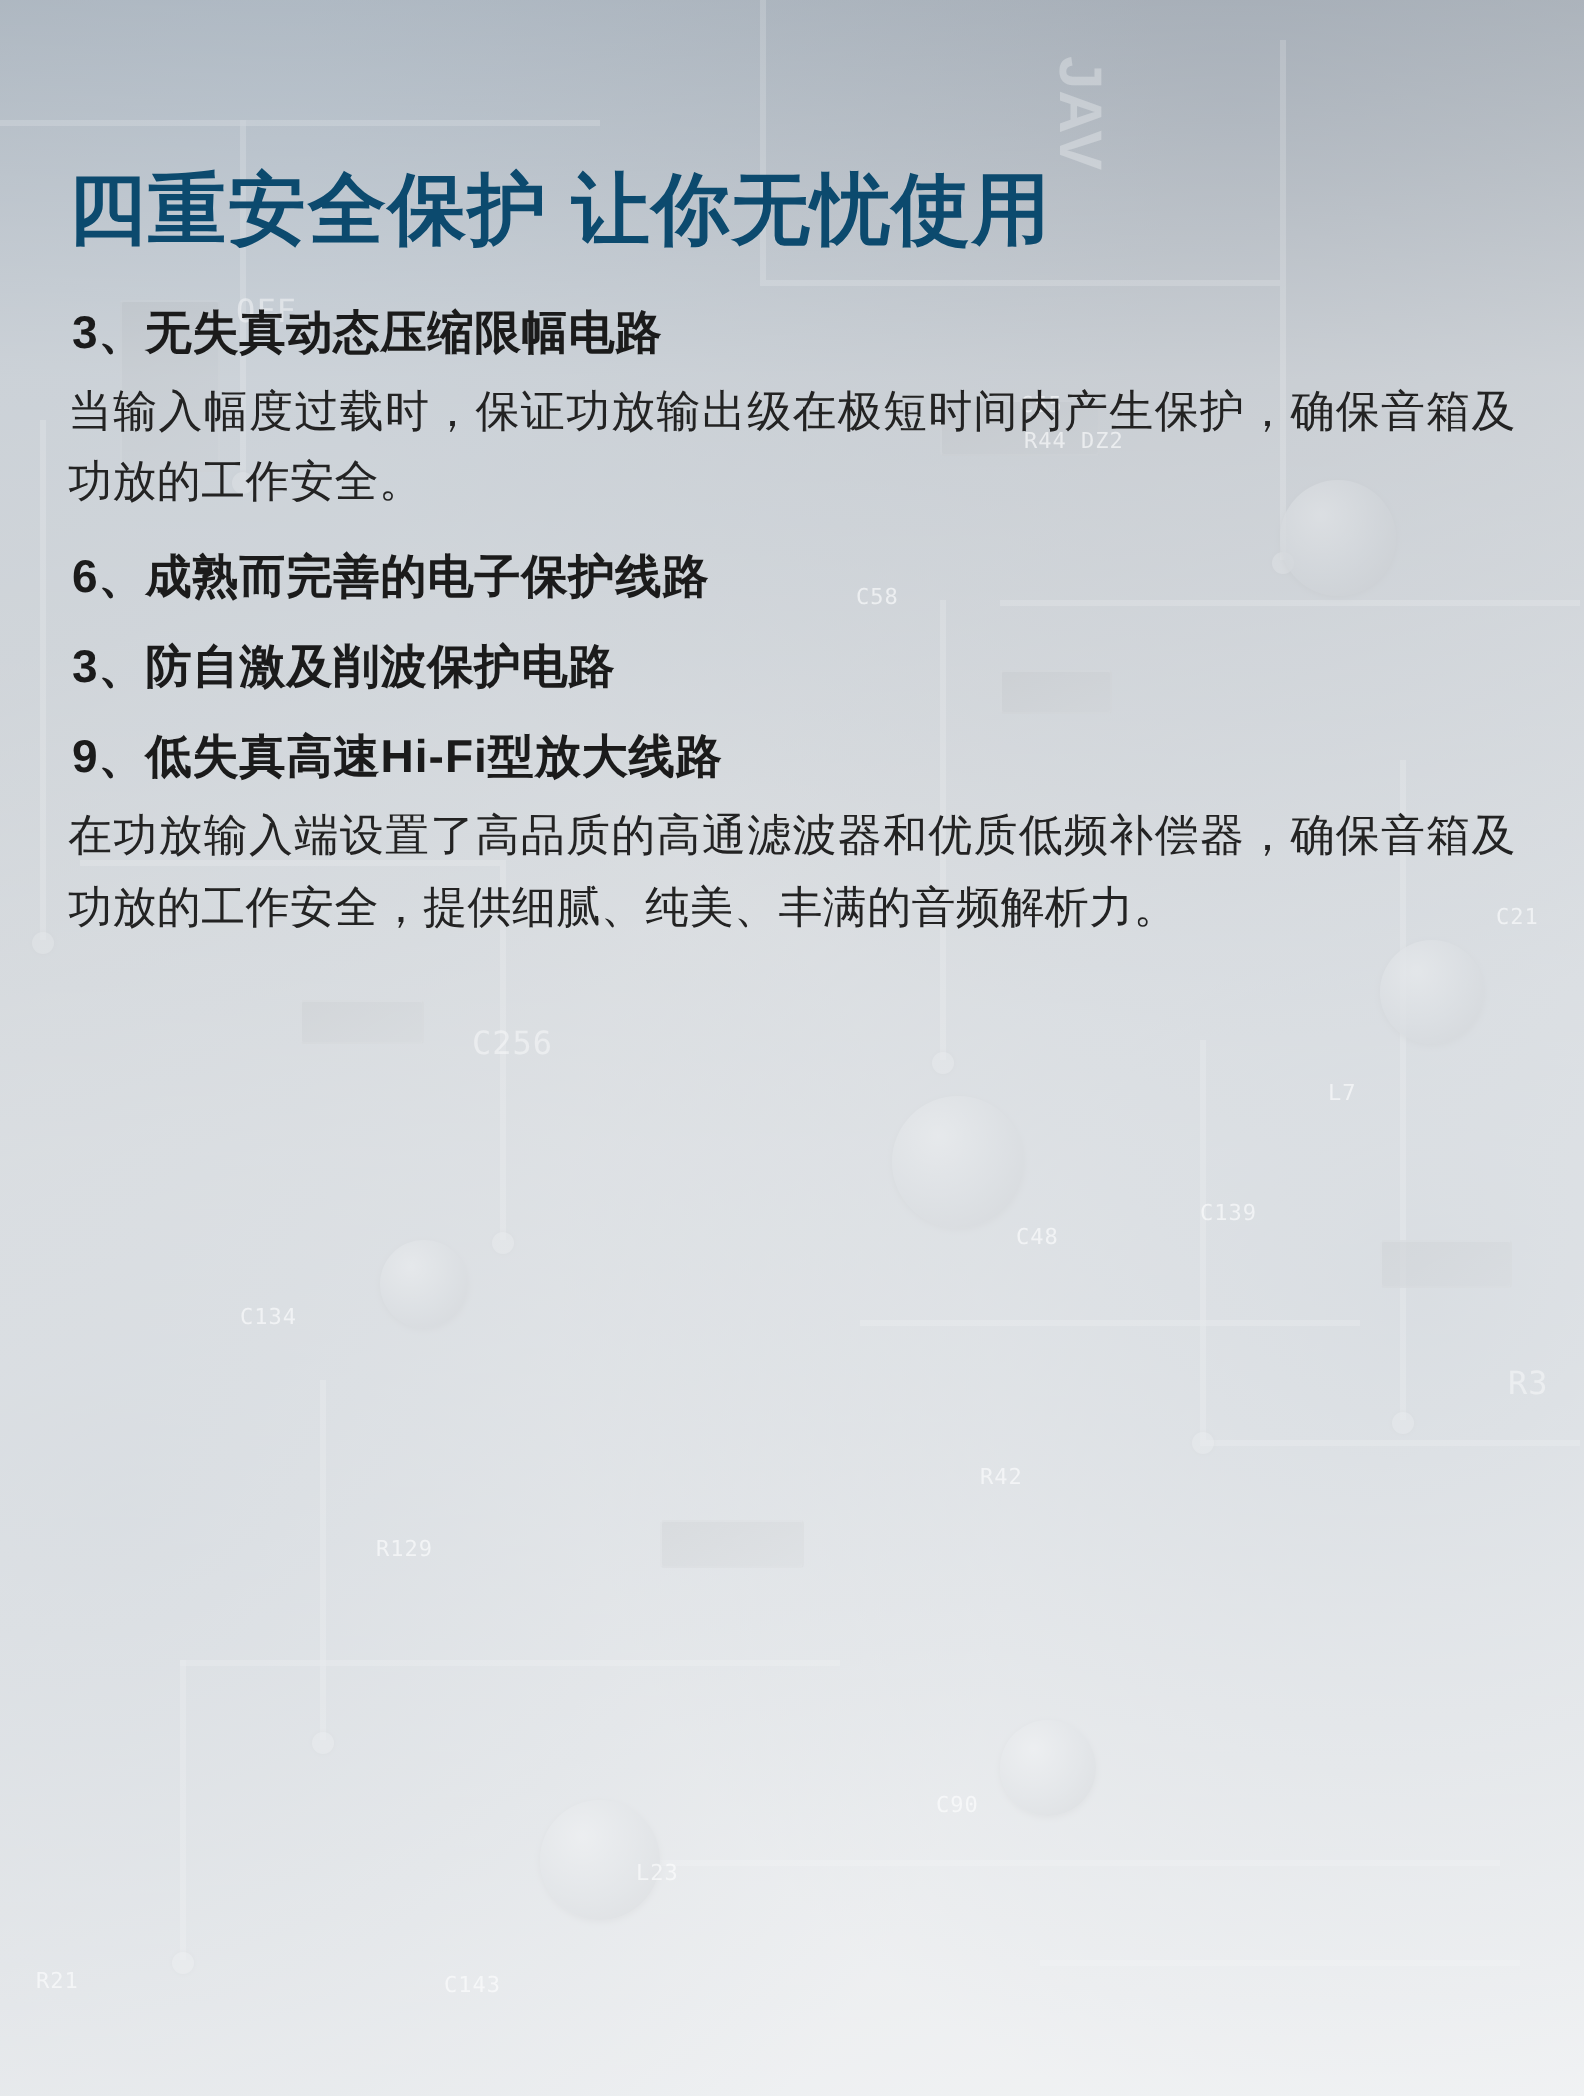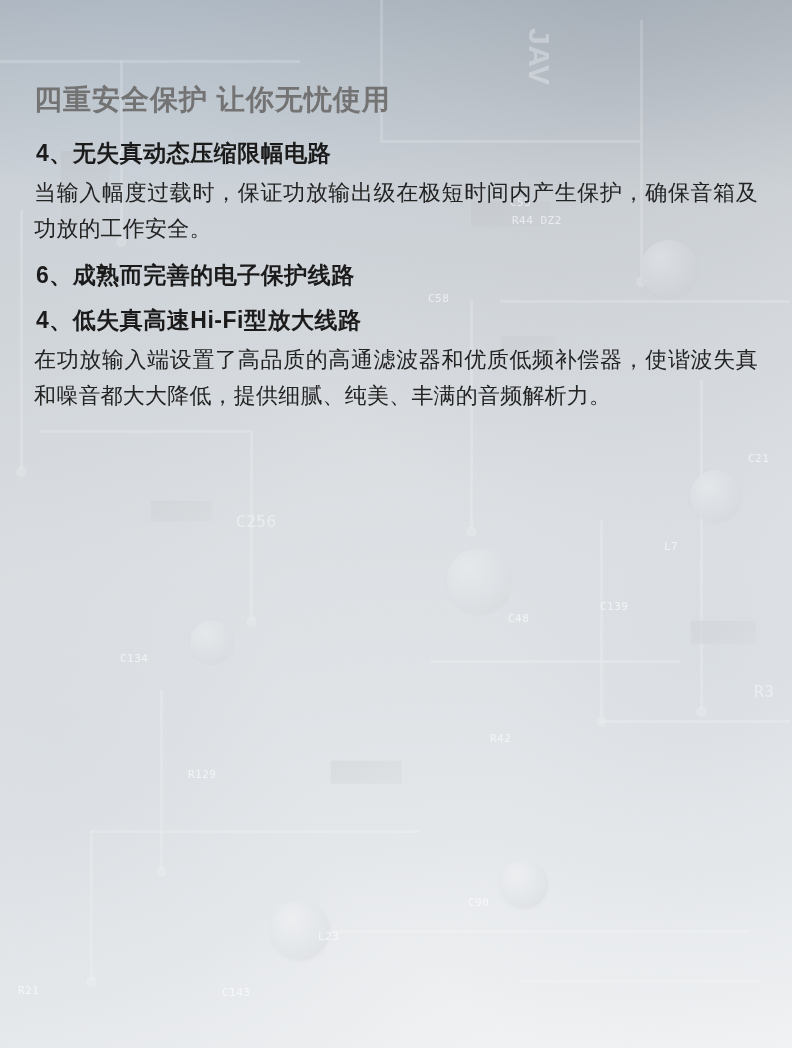--- a/index.html
+++ b/index.html
@@ -96,24 +96,24 @@
   }
 
   
   .content {
     position: relative;
     padding: 84px 34px 0 34px;
     box-sizing: border-box;
   }
   h1.title {
     margin: 0 0 22px 0;
-    font-size: 28px;
+    font-size: 39px;
     line-height: 1.15;
     font-weight: bold;
-    color: #737373;
+    color: #0c4a6e;
     letter-spacing: 1px;
   }
   .item {
     margin-bottom: 6px;
   }
   .item-head {
     font-size: 23px;
     font-weight: bold;
     color: #1b1b1b;
     margin: 14px 0 6px 2px;
@@ -203,30 +203,31 @@
     <span class="silk mid" style="left:754px;top:682px;">R3</span>
 
     <div class="wash"></div>
   </div>
 
   <div class="content">
 
     <h1 class="title">四重安全保护 让你无忧使用</h1>
 
     <div class="item">
-      <div class="item-head">4、无失真动态压缩限幅电路</div>
+      <div class="item-head">3、无失真动态压缩限幅电路</div>
       <p class="item-body">当输入幅度过载时，保证功放输出级在极短时间内产生保护，确保音箱及功放的工作安全。</p>
     </div>
 
     <div class="item">
       <div class="item-head">6、成熟而完善的电子保护线路</div>
     </div>
 
     <div class="item">
-    </div>
-
-    <div class="item">
-      <div class="item-head">4、低失真高速Hi-Fi型放大线路</div>
-      <p class="item-body">在功放输入端设置了高品质的高通滤波器和优质低频补偿器，使谐波失真和噪音都大大降低，提供细腻、纯美、丰满的音频解析力。</p>
+      <div class="item-head">3、防自激及削波保护电路</div>
+    </div>
+
+    <div class="item">
+      <div class="item-head">9、低失真高速Hi-Fi型放大线路</div>
+      <p class="item-body">在功放输入端设置了高品质的高通滤波器和优质低频补偿器，确保音箱及功放的工作安全，提供细腻、纯美、丰满的音频解析力。</p>
     </div>
 
   </div>
 </div>
 
 </body></html>

